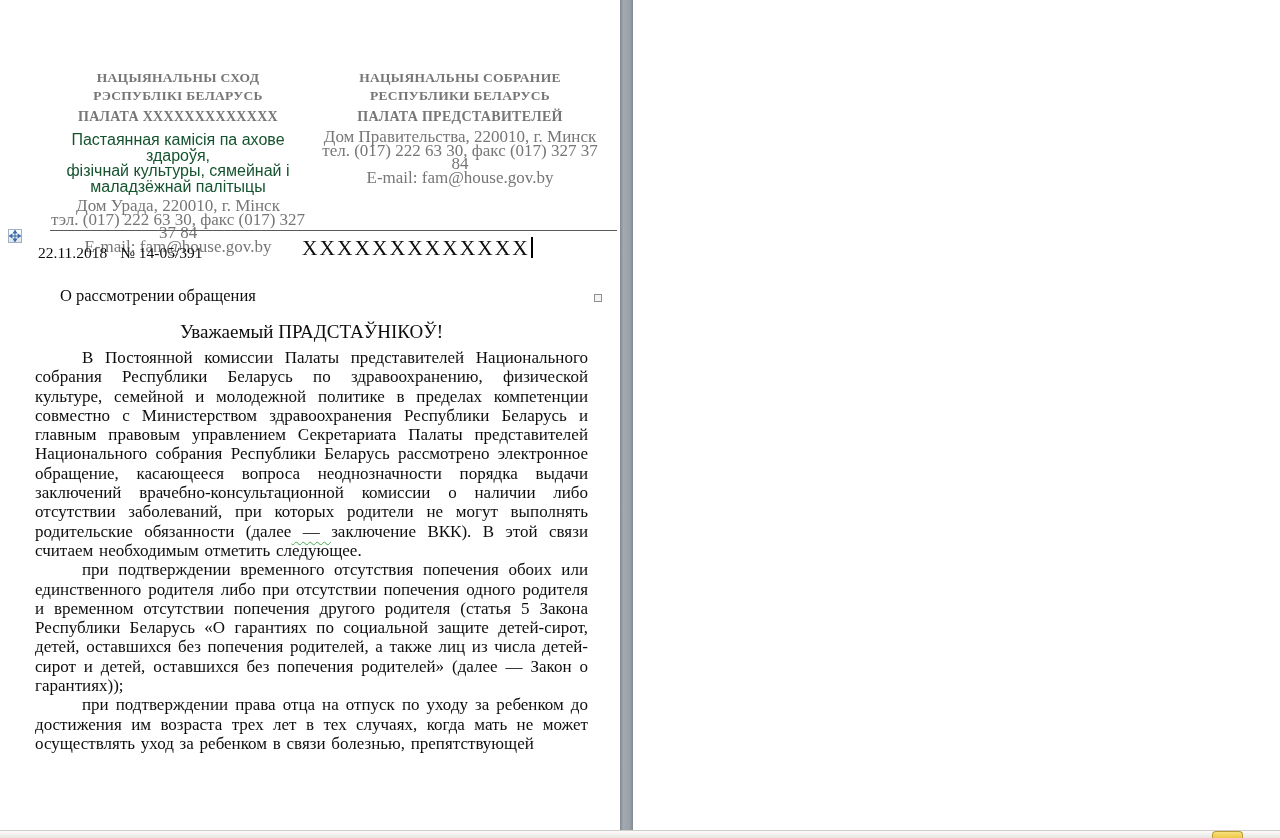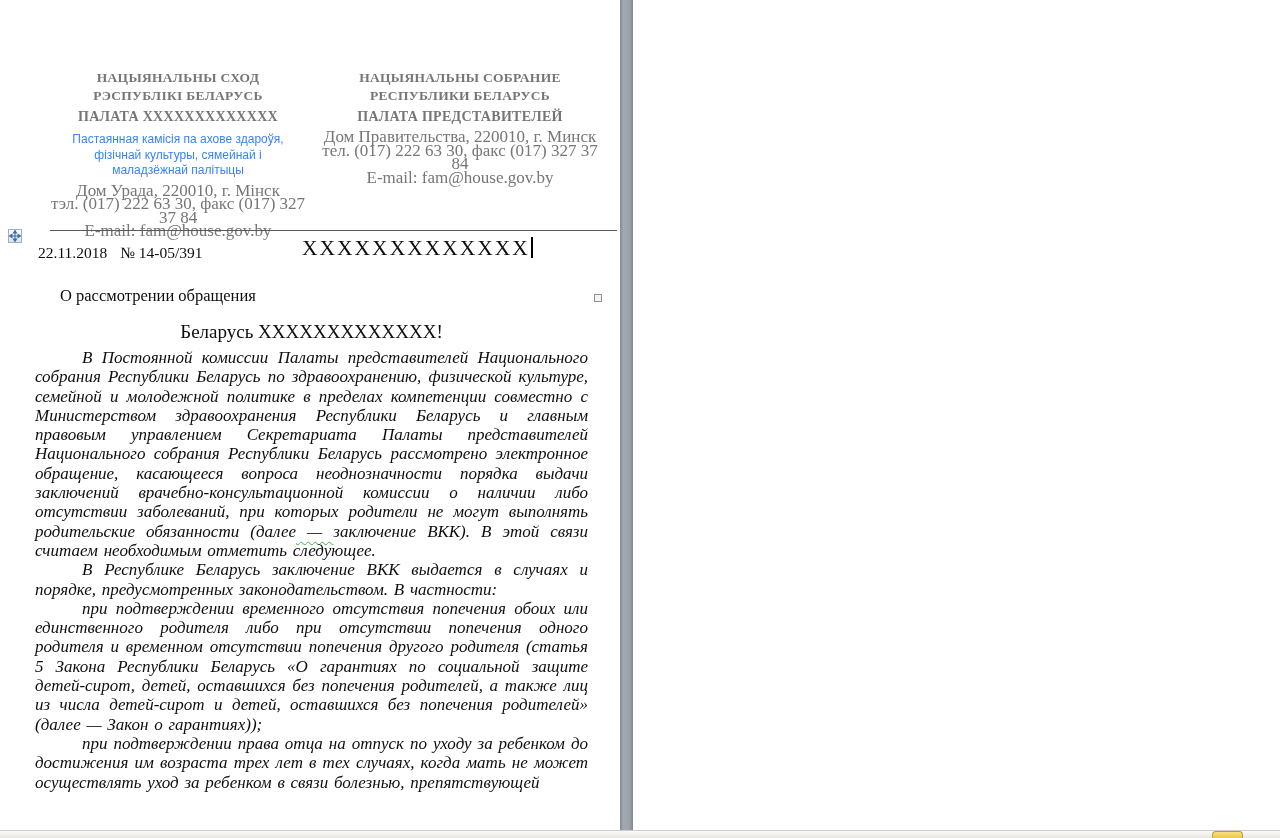--- a/index.html
+++ b/index.html
@@ -12,43 +12,43 @@
   
   .divider{position:absolute;left:620px;top:0;width:13px;height:830px;
            background:linear-gradient(90deg,#82888f 0%,#a3a9b1 25%,#9ba1a9 75%,#82888f 100%);}
 
   
   .lh-col{position:absolute;text-align:center;color:#767676;}
   #lh-left{left:48px;top:24px;width:260px;}
   #lh-right{left:322px;top:24px;width:276px;}
   .lh-title{font-weight:bold;font-size:13.5px;line-height:17.5px;white-space:pre-line;letter-spacing:.3px;}
   .lh-chamber{font-weight:bold;font-size:14px;margin-top:5px;letter-spacing:.3px;}
-  .lh-comm{font-family:"Liberation Sans",sans-serif;font-size:12px;line-height:15.5px;
-           margin-top:7px;white-space:pre-line;color:#3b82f6;}
+  .lh-comm{font-family:"Liberation Sans",sans-serif;font-size:16px;line-height:15.5px;
+           margin-top:7px;white-space:pre-line;color:#14532d;}
   .lh-addr{font-size:17px;line-height:13.5px;margin-top:5px;}
   .lh-rule{position:absolute;left:50px;top:185px;width:567px;height:1px;background:#5a5a5a;}
 
   
   .move-handle{position:absolute;left:8px;top:184px;width:14px;height:14px;
                border:1px solid #9eb0c3;background:linear-gradient(#ffffff,#dde4ec);
                box-sizing:border-box;display:flex;align-items:center;justify-content:center;}
 
   
   .ref-row{position:absolute;left:38px;top:199px;font-size:15.5px;white-space:nowrap;font-family:Liberation Serif, serif;}
   .ref-number{margin-left:13px;}
   .addressee{position:absolute;left:302px;top:191px;font-size:21.5px;letter-spacing:2px;white-space:nowrap;}
   .caret{display:inline-block;width:2px;height:21px;background:#000;vertical-align:-3px;margin-left:1px;}
 
   .subject{position:absolute;left:60px;top:241px;font-size:16.5px;}
   .anchor-sq{position:absolute;left:594px;top:249px;width:6px;height:6px;
              border:1px solid #8f8f8f;background:#f4f4f4;box-sizing:content-box;}
   .salutation{position:absolute;left:35px;top:276px;width:553px;text-align:center;font-size:19px;}
 
   
-  .body-block{position:absolute;text-align:justify;font-style:italic;}
+  .body-block{position:absolute;text-align:justify;}
   #body1{left:35px;top:303px;width:553px;font-size:17px;line-height:19.3px;word-spacing:1.5px;}
   .body-block p{margin:0;text-indent:47px;}
   .wavy{text-decoration:underline;text-decoration-style:wavy;text-decoration-color:#3fae49;
         text-decoration-thickness:1px;text-underline-offset:4px;}
 
   
   .hscroll{position:absolute;left:0;top:830px;width:1280px;height:8px;box-sizing:border-box;
            border-top:1px solid #cfcdc9;background:linear-gradient(#fcfbfa,#e8e6e2);}
   .scroll-btn{position:absolute;left:1212px;top:831px;width:31px;height:7px;box-sizing:border-box;
               border:1px solid #bb9c35;border-bottom:none;border-radius:4px 4px 0 0;
@@ -104,25 +104,24 @@
     <div class="ref-row">
       <span>22.11.2018</span><span class="ref-number">№ 14-05/391</span>
     </div>
 
     <div class="addressee">
       <span>ХХХХХХХХХХХХХ</span><span class="caret"></span>
     </div>
 
     <div class="subject">О рассмотрении обращения</div>
     <div class="anchor-sq"></div>
-    <div class="salutation">Беларусь ХХХХХХХХХХХХХ!</div>
+    <div class="salutation">Уважаемый ПРАДСТАЎНІКОЎ!</div>
 
     <div class="body-block" id="body1">
       <p><span>В Постоянной комиссии Палаты представителей Национального собрания Республики Беларусь по здравоохранению, физической культуре, семейной и молодежной политике в пределах компетенции совместно с Министерством здравоохранения Республики Беларусь и главным правовым управлением Секретариата Палаты представителей Национального собрания Республики Беларусь рассмотрено электронное обращение, касающееся вопроса неоднозначности порядка выдачи заключений врачебно-консультационной комиссии о наличии либо отсутствии заболеваний, при которых родители не могут выполнять родительские обязанности (далее</span><span class="wavy"> — </span><span>заключение ВКК). В этой связи считаем необходимым отметить следующее.</span></p>
-      <p>В Республике Беларусь заключение ВКК выдается в случаях и порядке, предусмотренных законодательством. В частности:</p>
       <p>при подтверждении временного отсутствия попечения обоих или единственного родителя либо при отсутствии попечения одного родителя и временном отсутствии попечения другого родителя (статья 5 Закона Республики Беларусь «О гарантиях по социальной защите детей-сирот, детей, оставшихся без попечения родителей, а также лиц из числа детей-сирот и детей, оставшихся без попечения родителей» (далее — Закон о гарантиях));</p>
       <p>при подтверждении права отца на отпуск по уходу за ребенком до достижения им возраста трех лет в тех случаях, когда мать не может осуществлять уход за ребенком в связи болезнью, препятствующей</p>
     </div>
   </div>
 
   <div class="divider"></div>
 
   <div class="page" id="page2">
     
     

